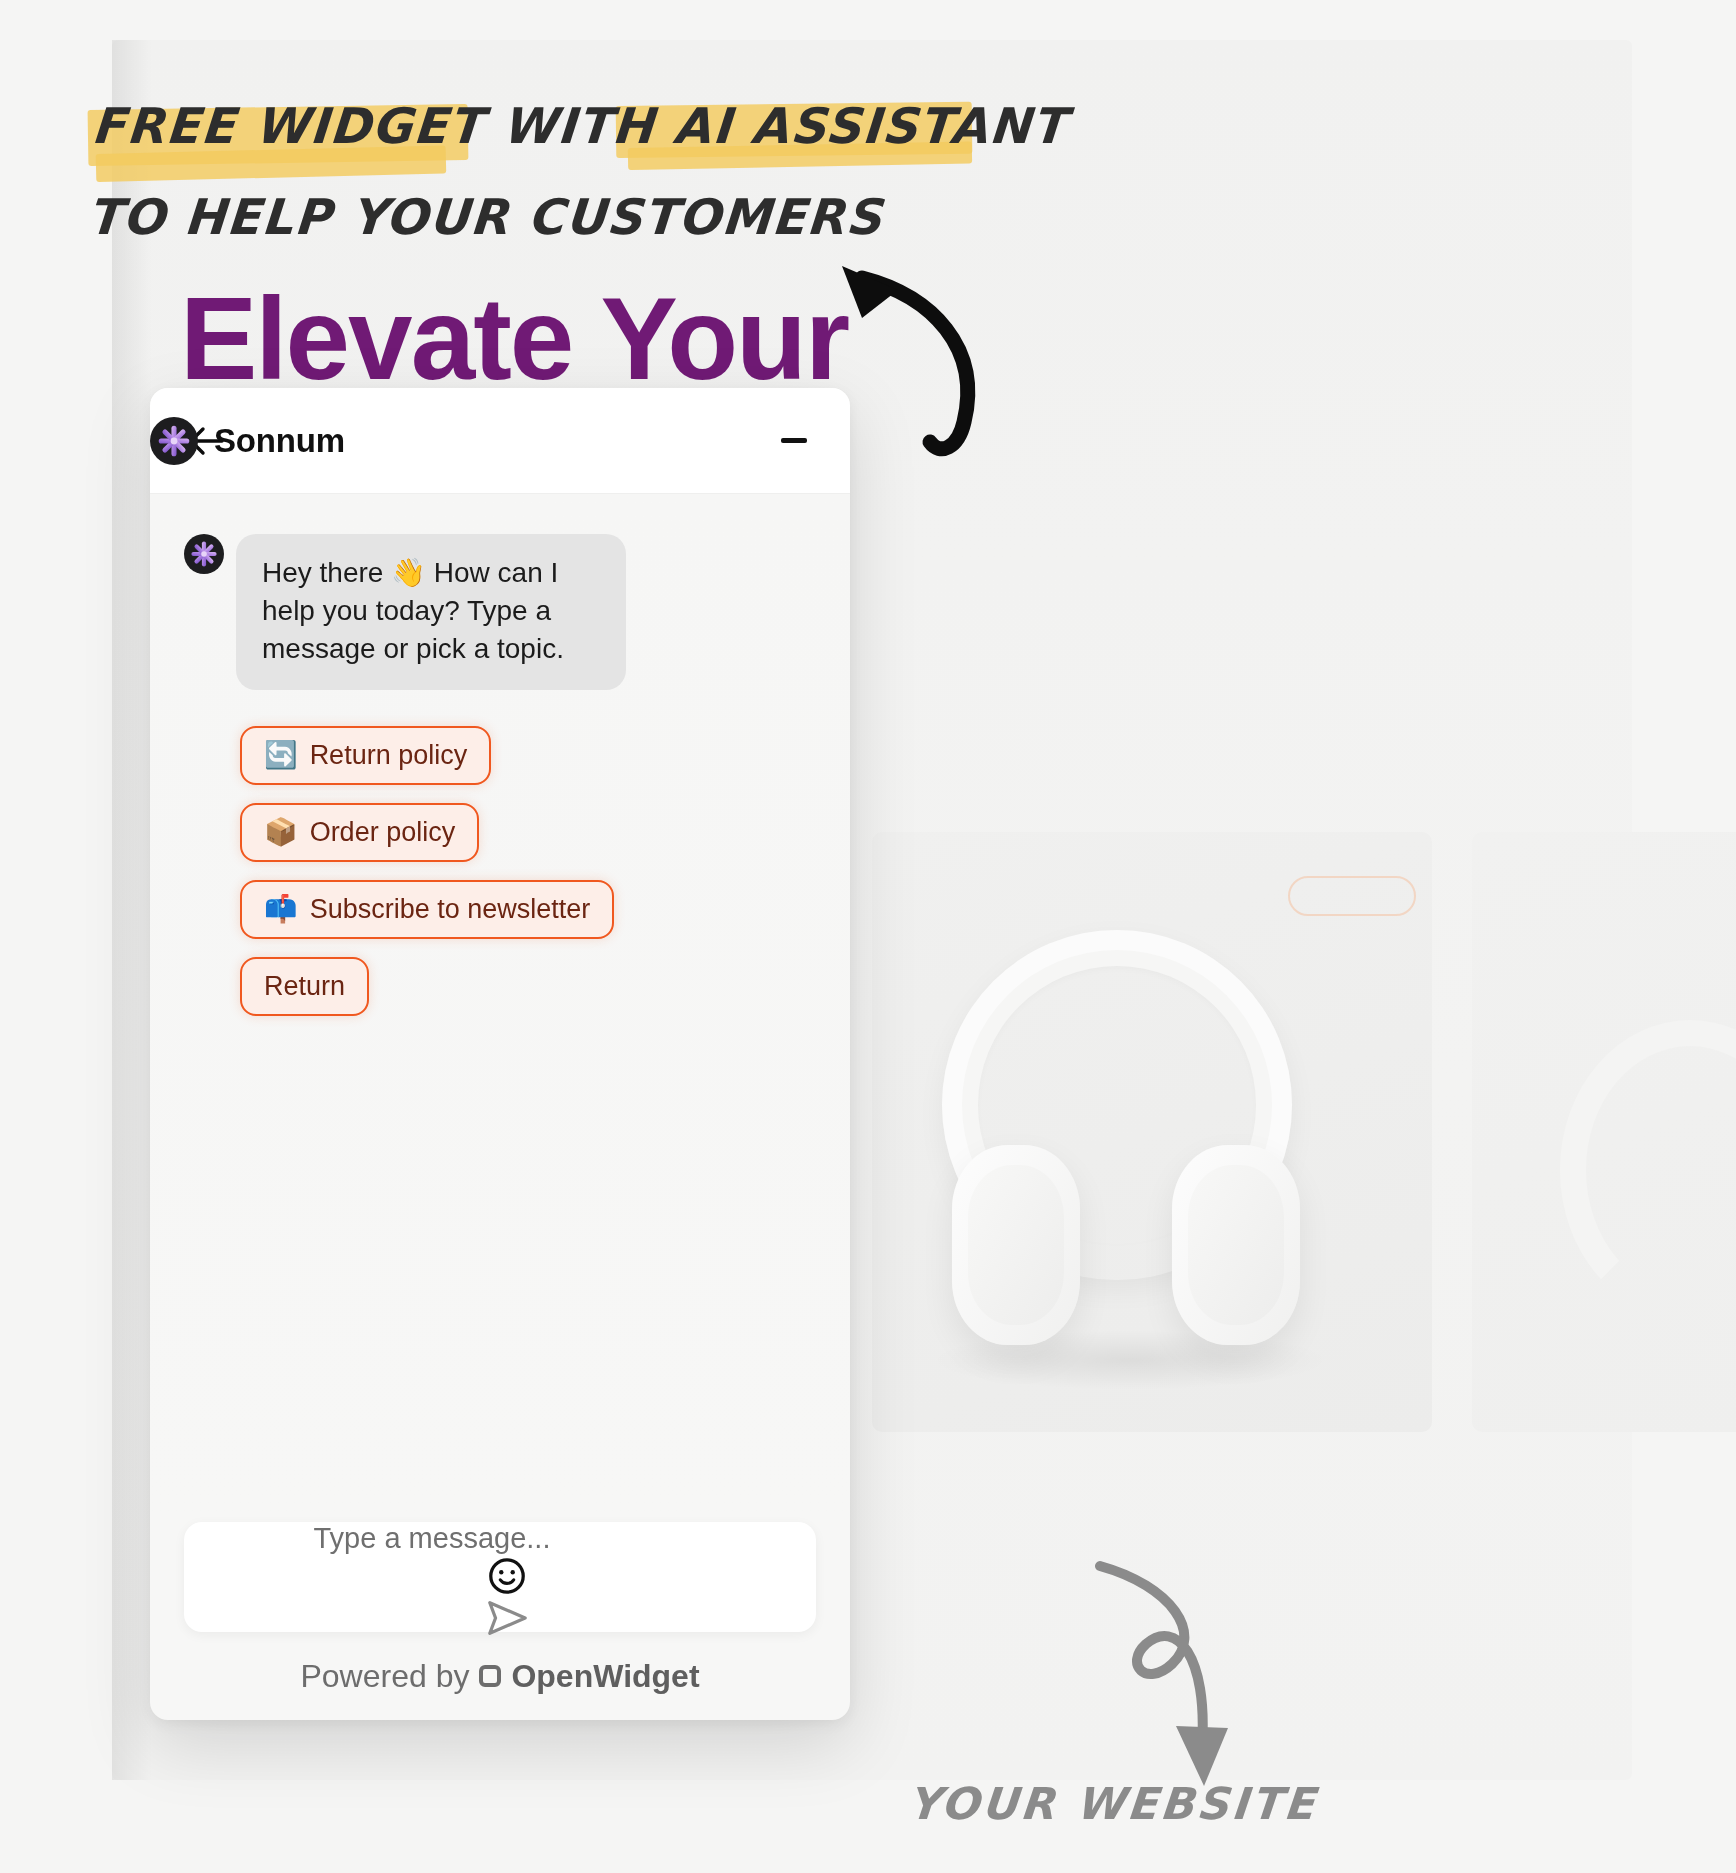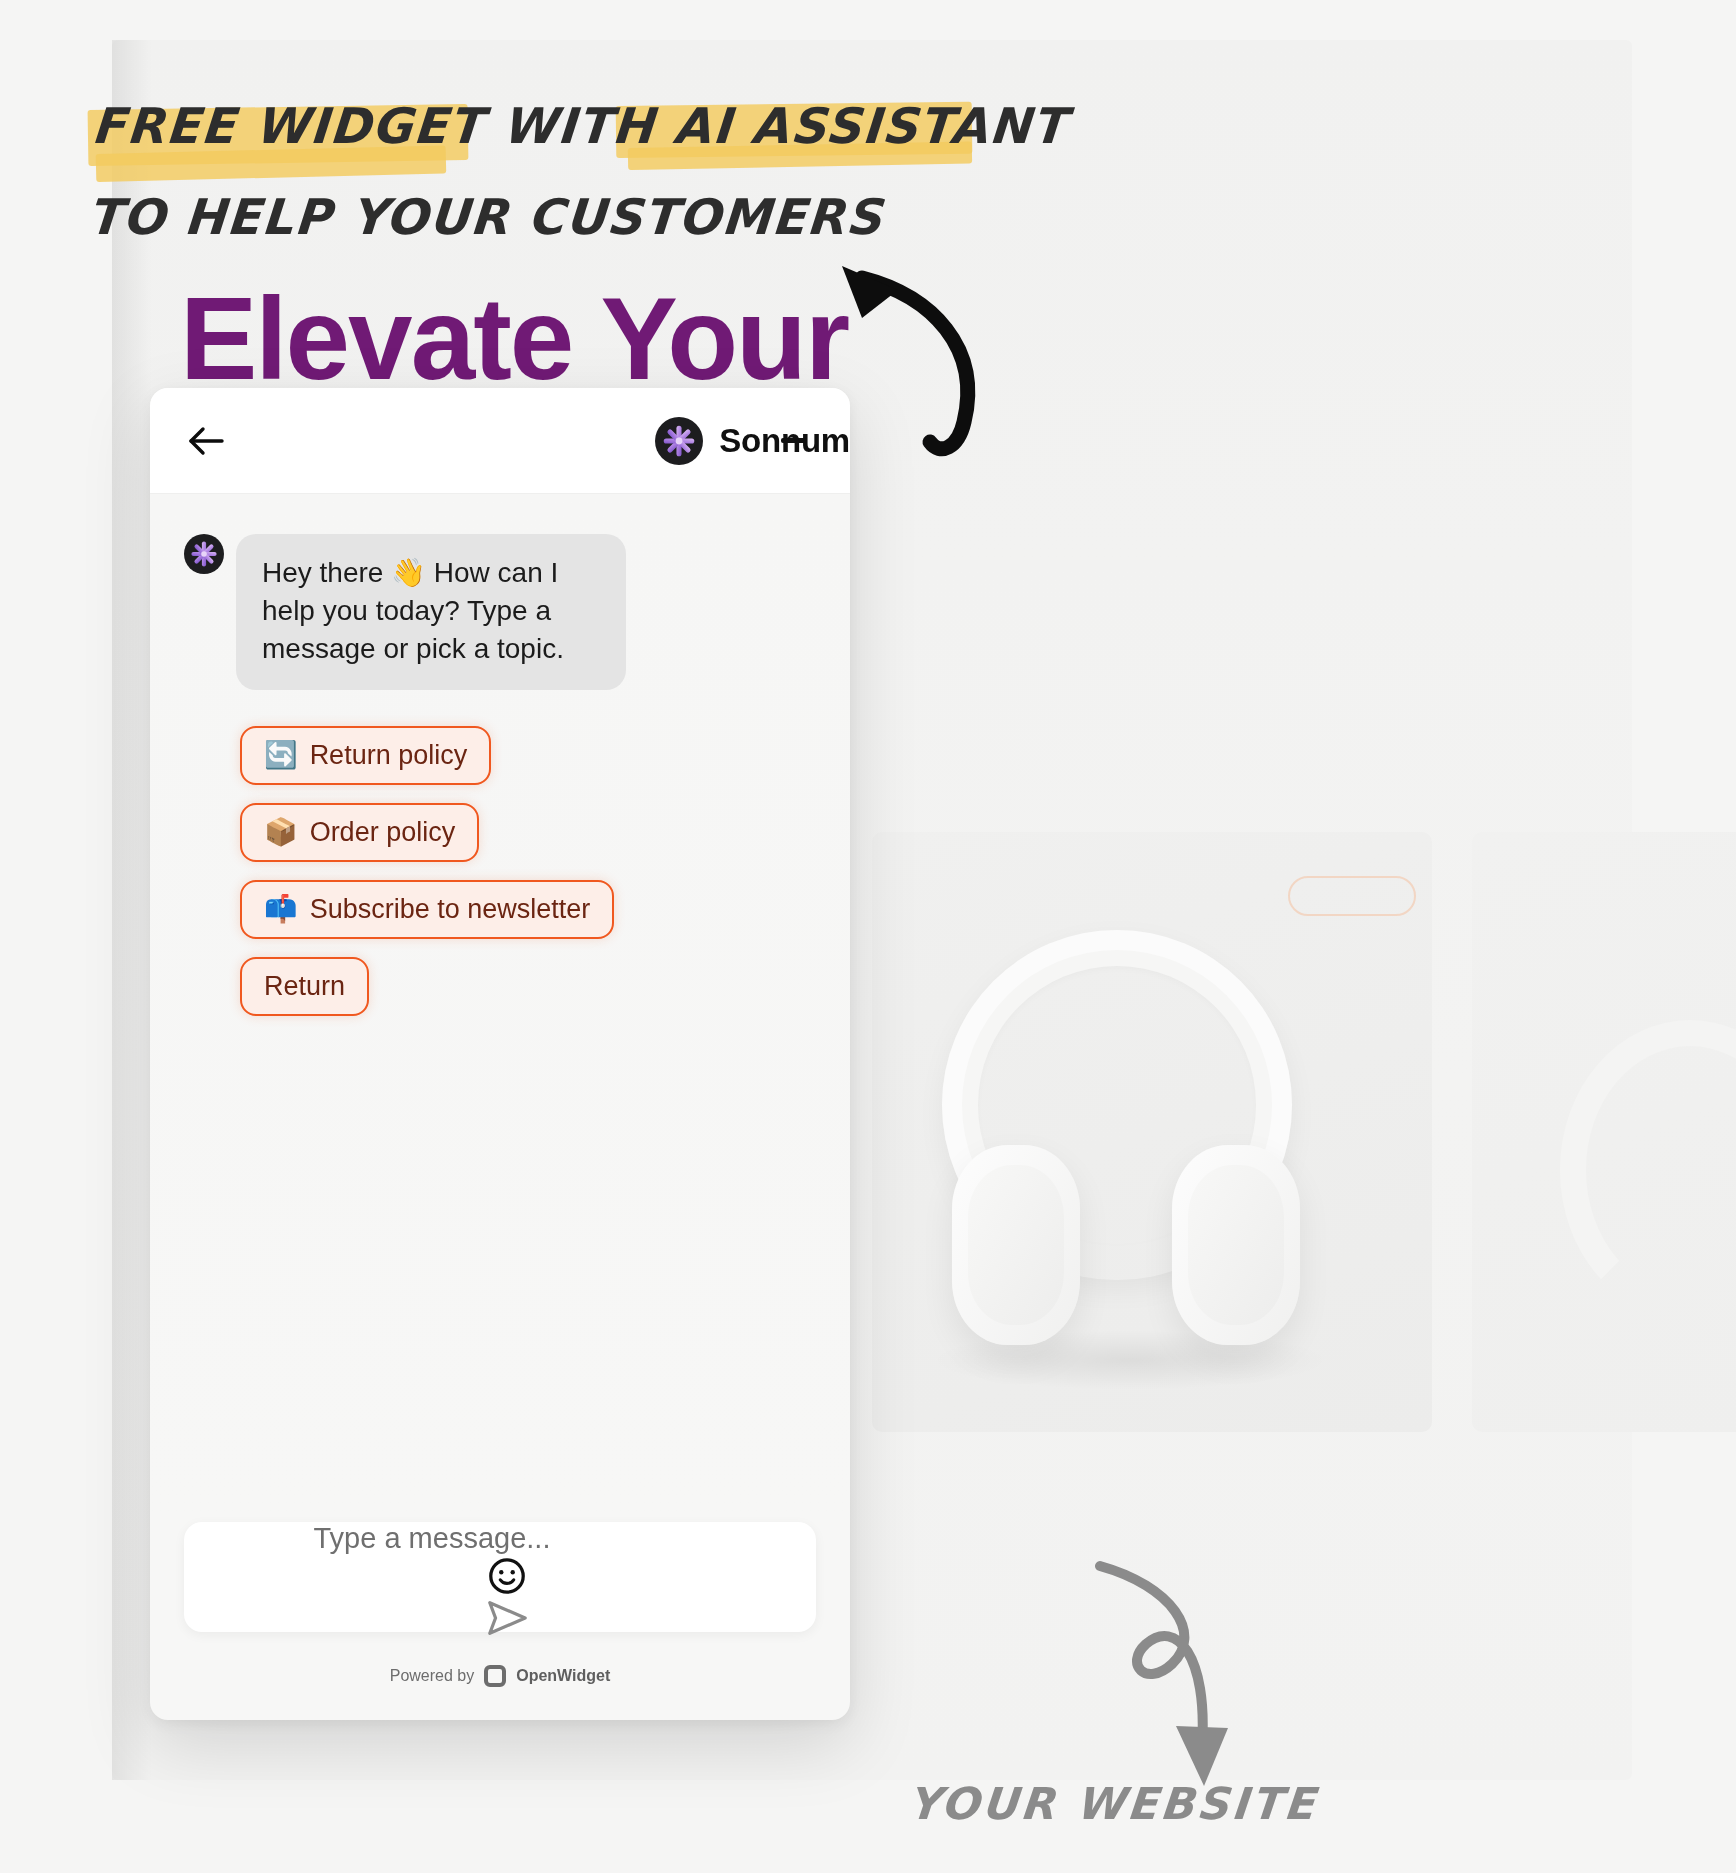--- a/index.html
+++ b/index.html
@@ -230,21 +230,21 @@
   .back-btn {
     width: 44px; height: 44px;
     display: flex; align-items: center; justify-content: center;
     cursor: pointer;
   }
   .w-title {
     position: absolute;
     left: 0; right: 0;
     display: flex;
     align-items: center;
-    justify-content: flex-end;
+    justify-content: flex-start;
     gap: 16px;
     pointer-events: none;
   }
   .w-title-text {
     font-size: 33px;
     font-weight: 700;
     color: #101010;
     letter-spacing: -0.2px;
   }
   .minimize-btn {
@@ -349,21 +349,21 @@
     margin-left: 10px;
   }
 
   .w-footer {
     flex: 0 0 auto;
     height: 88px;
     display: flex;
     align-items: center;
     justify-content: center;
     gap: 10px;
-    font-size: 16px;
+    font-size: 32px;
     color: #6d6d6d;
   }
   .ow-logo {
     width: 22px; height: 22px;
     border: 4px solid #6d6d6d;
     border-radius: 6px;
     display: inline-block;
   }
   .ow-name { font-weight: 700; color: #5f5f5f; }
 </style>

